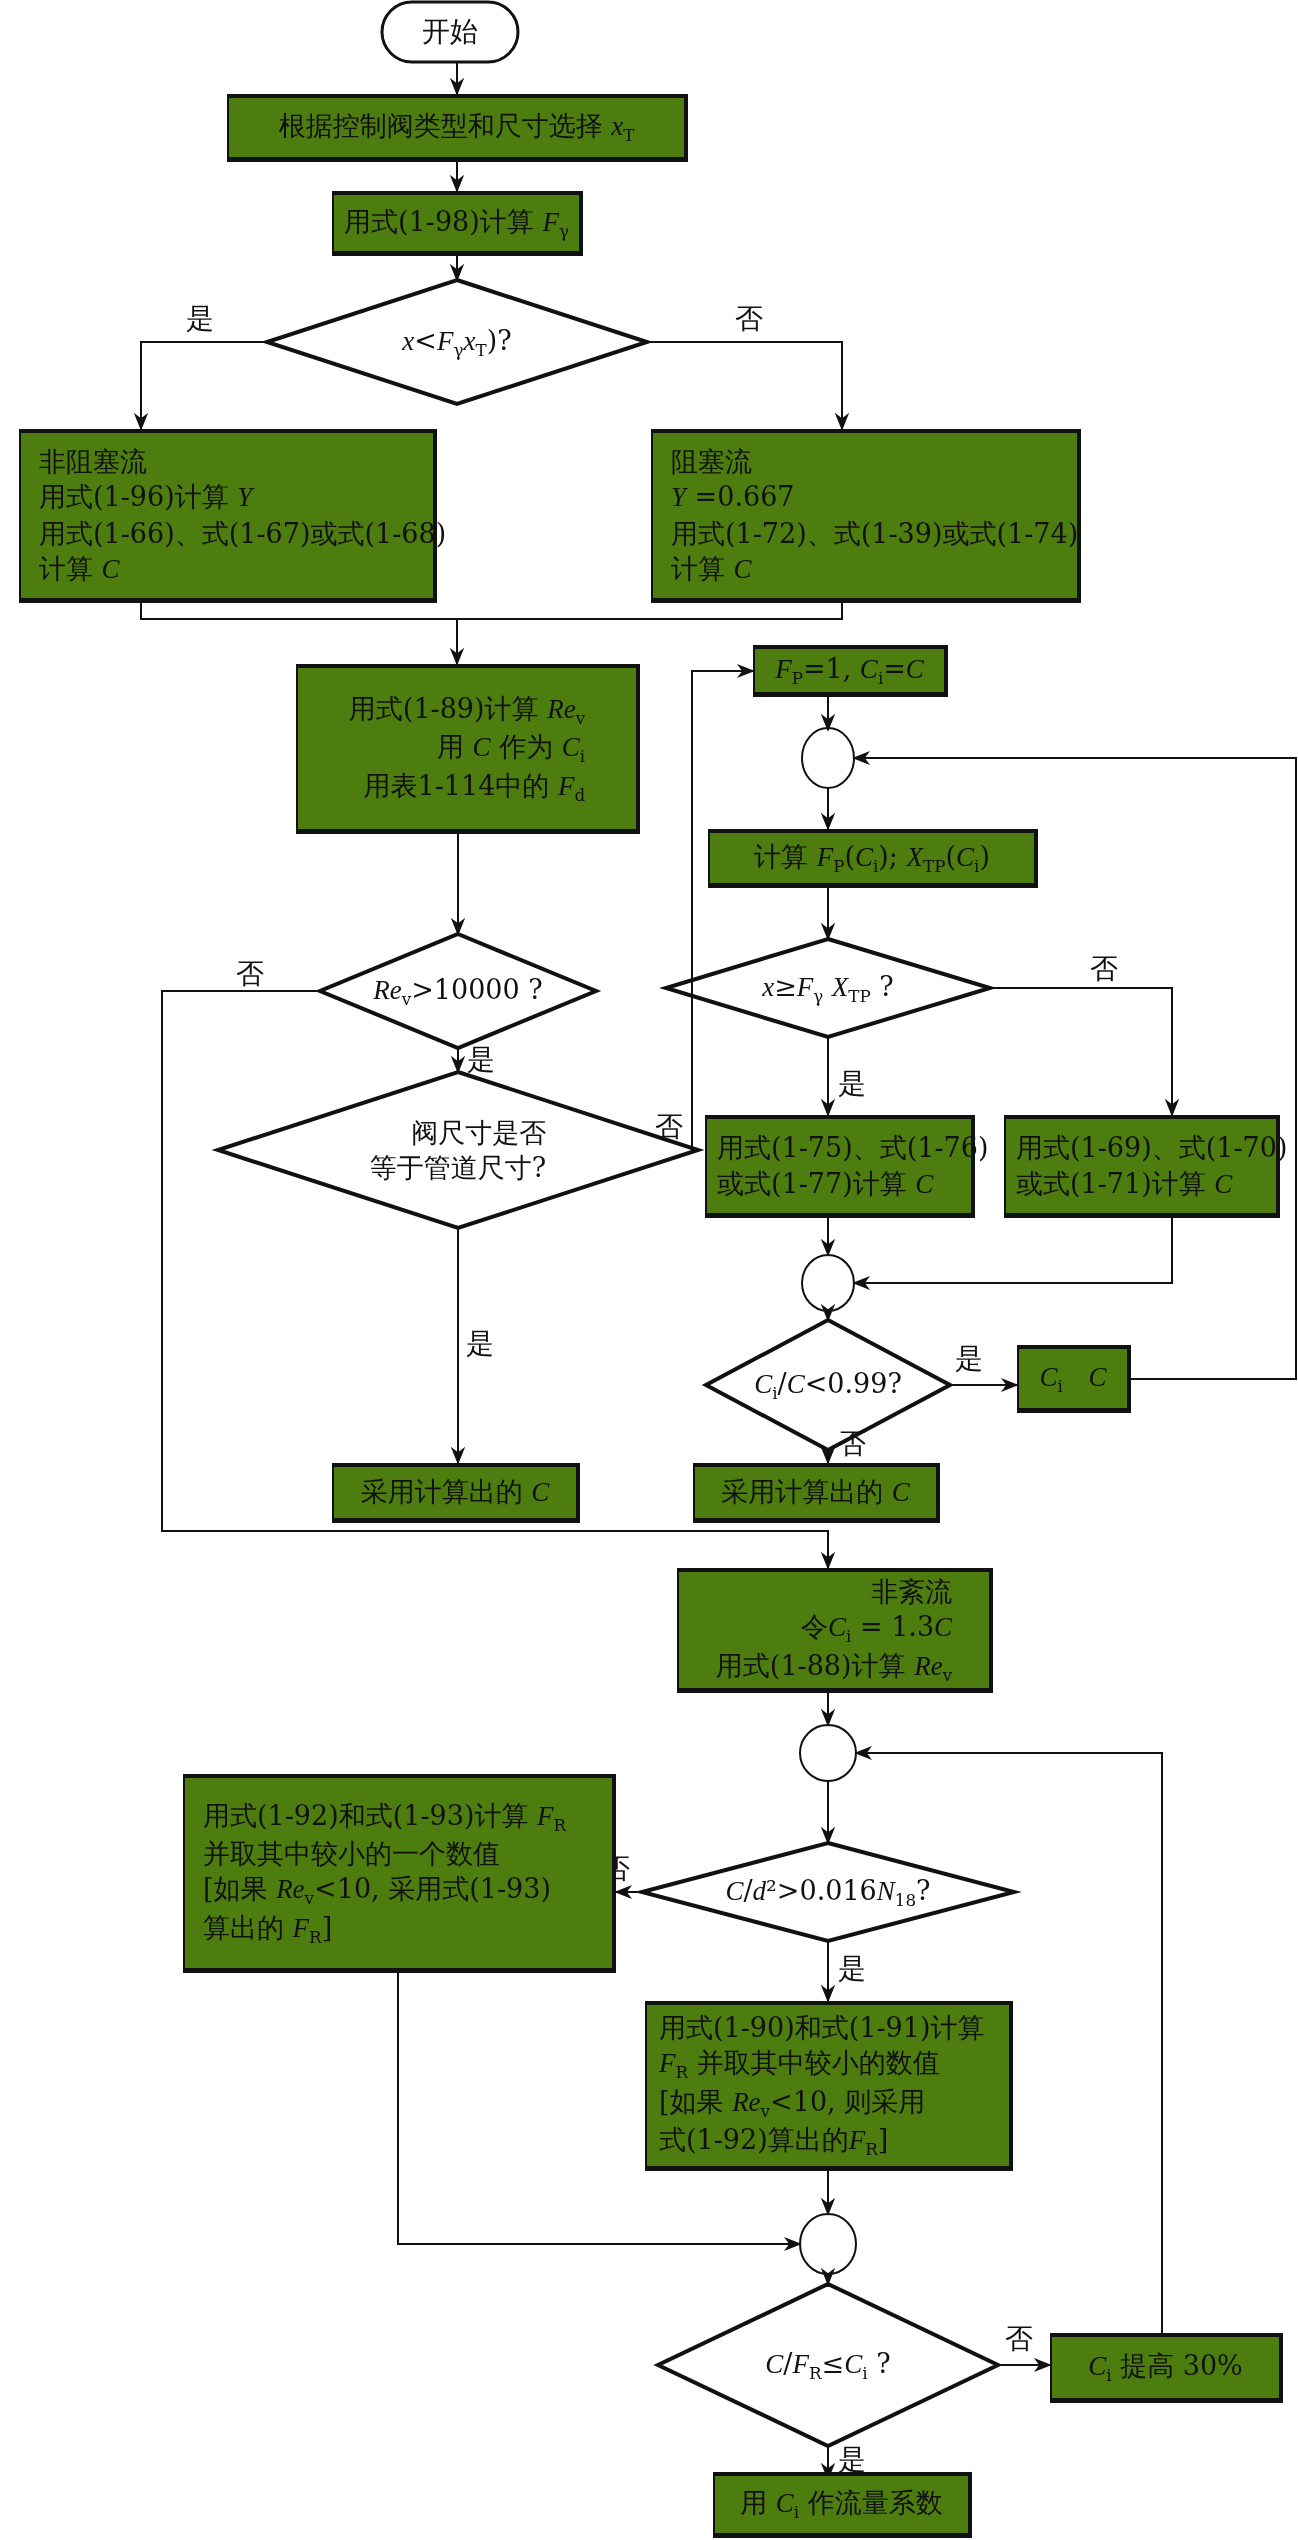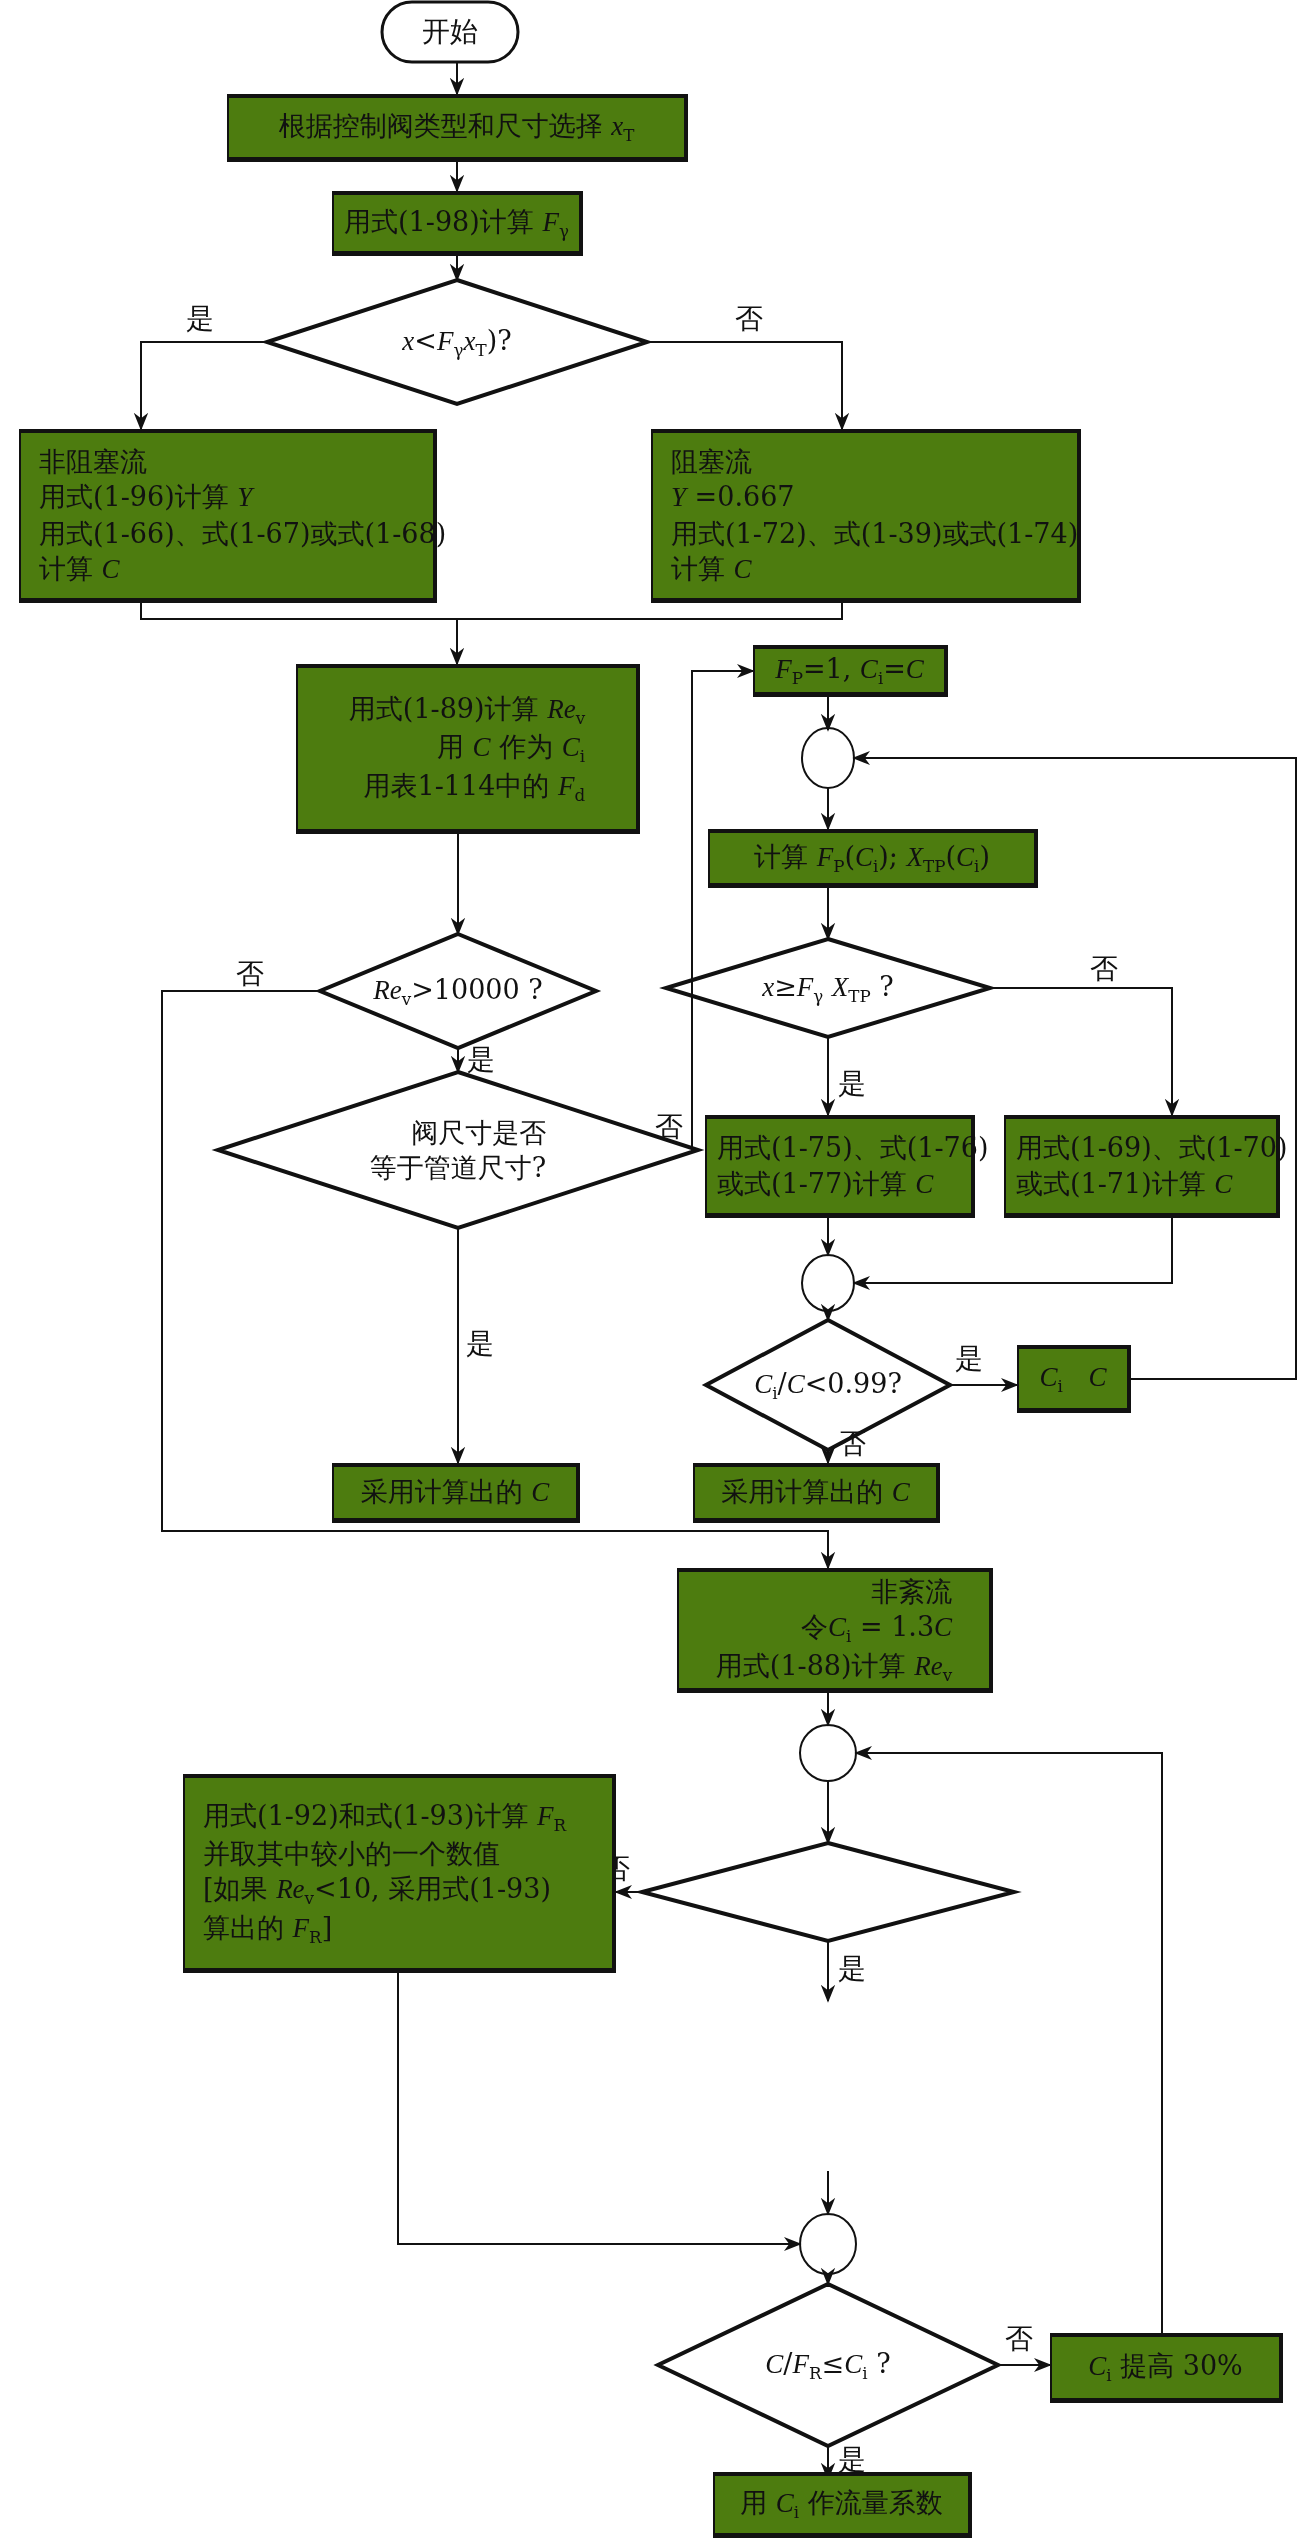--- a/index.html
+++ b/index.html
@@ -194,32 +194,43 @@
   </div>
 
   <div class="node box" style="left:677px;top:1568px;width:316px;height:125px;">
     <div>
       <span class="line-text">非紊流</span>
       <span class="line-text">令<i class="m">C</i><sub>i</sub> = 1.3<i class="m">C</i></span>
       <span class="line-text">用式(1-88)计算 <i class="m">Re</i><sub>v</sub></span>
     </div>
   </div>
 
+  <div class="node text-only" style="left:680px;top:1867px;width:296px;height:50px;">
+    <span><i class="m">C</i>/<i class="m">d</i>²&gt;0.016<i class="m">N</i><sub>18</sub>?</span>
+  </div>
   <span class="label" style="left:602px;top:1855px;">否</span>
   <span class="label" style="left:838px;top:1955px;">是</span>
 
   <div class="node box left-align" style="left:183px;top:1774px;width:433px;height:199px;">
     <div>
       <span class="line-text">用式(1-92)和式(1-93)计算 <i class="m">F</i><sub>R</sub></span>
       <span class="line-text">并取其中较小的一个数值</span>
       <span class="line-text">[如果 <i class="m">Re</i><sub>v</sub>&lt;10, 采用式(1-93)</span>
       <span class="line-text">算出的 <i class="m">F</i><sub>R</sub>]</span>
     </div>
   </div>
 
+  <div class="node box left-align" style="left:645px;top:2001px;width:368px;height:170px;padding-left:12px;">
+    <div>
+      <span class="line-text">用式(1-90)和式(1-91)计算</span>
+      <span class="line-text"><i class="m">F</i><sub>R</sub> 并取其中较小的数值</span>
+      <span class="line-text">[如果 <i class="m">Re</i><sub>v</sub>&lt;10, 则采用</span>
+      <span class="line-text">式(1-92)算出的<i class="m">F</i><sub>R</sub>]</span>
+    </div>
+  </div>
 
   <div class="node text-only" style="left:720px;top:2340px;width:216px;height:50px;">
     <span><i class="m">C</i>/<i class="m">F</i><sub>R</sub>≤<i class="m">C</i><sub>i</sub> ?</span>
   </div>
   <span class="label" style="left:1005px;top:2325px;">否</span>
   <span class="label" style="left:838px;top:2446px;">是</span>
 
   <div class="node box" style="left:1050px;top:2333px;width:233px;height:70px;">
     <span><i class="m">C</i><sub>i</sub> 提高 30%</span>
   </div>

